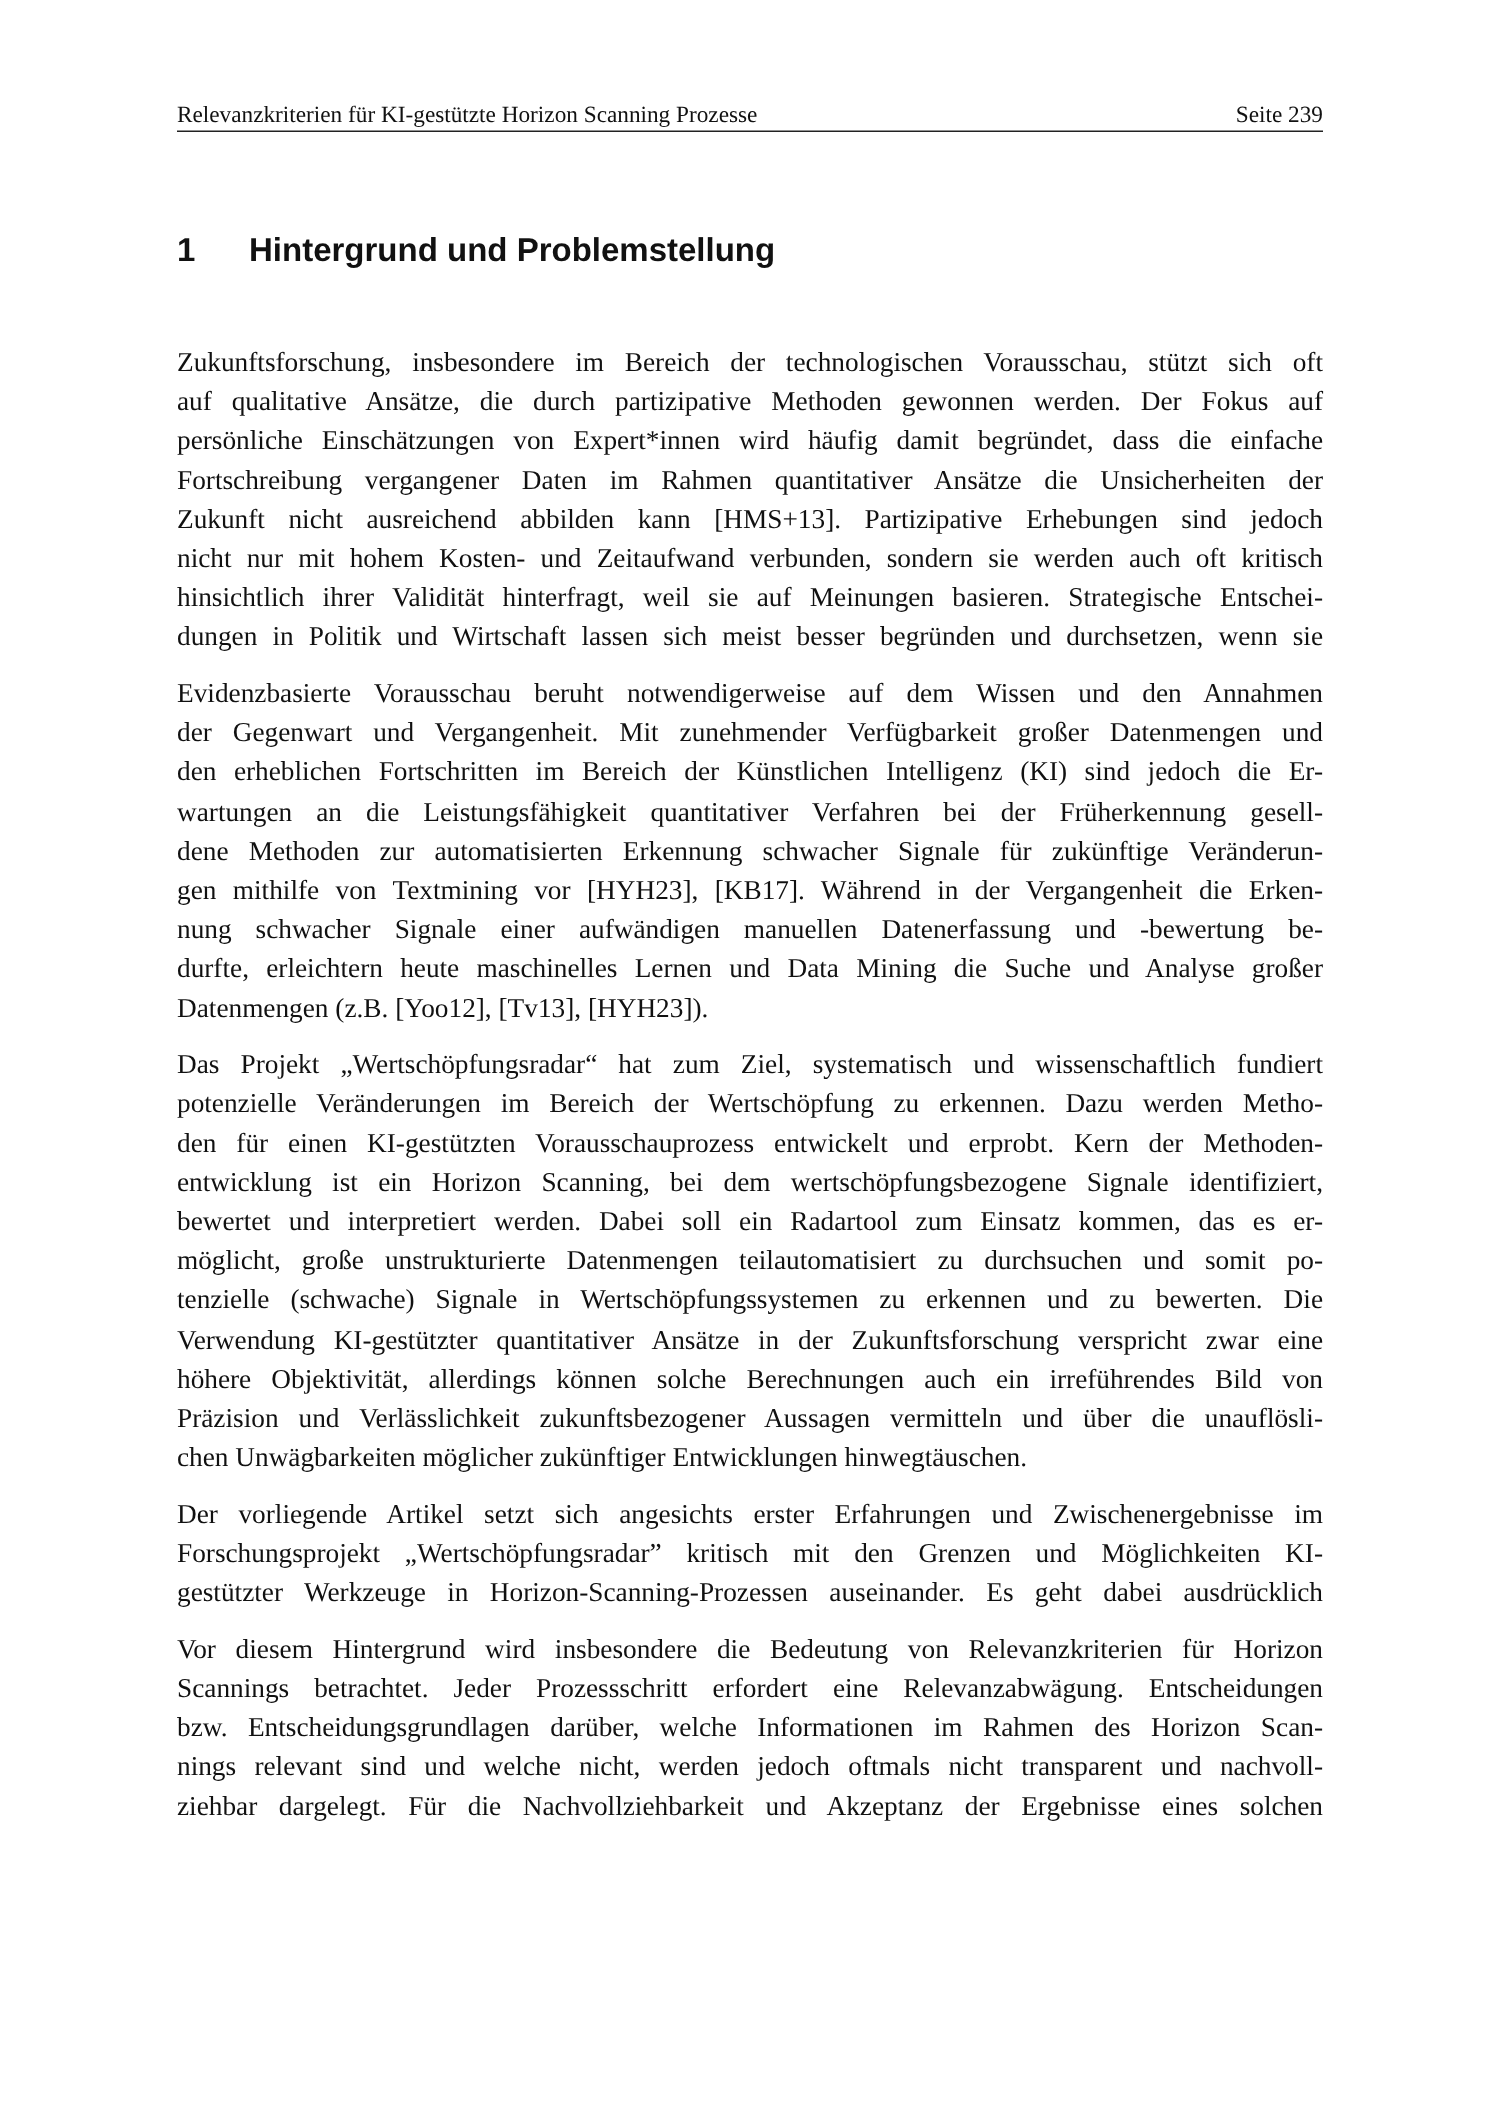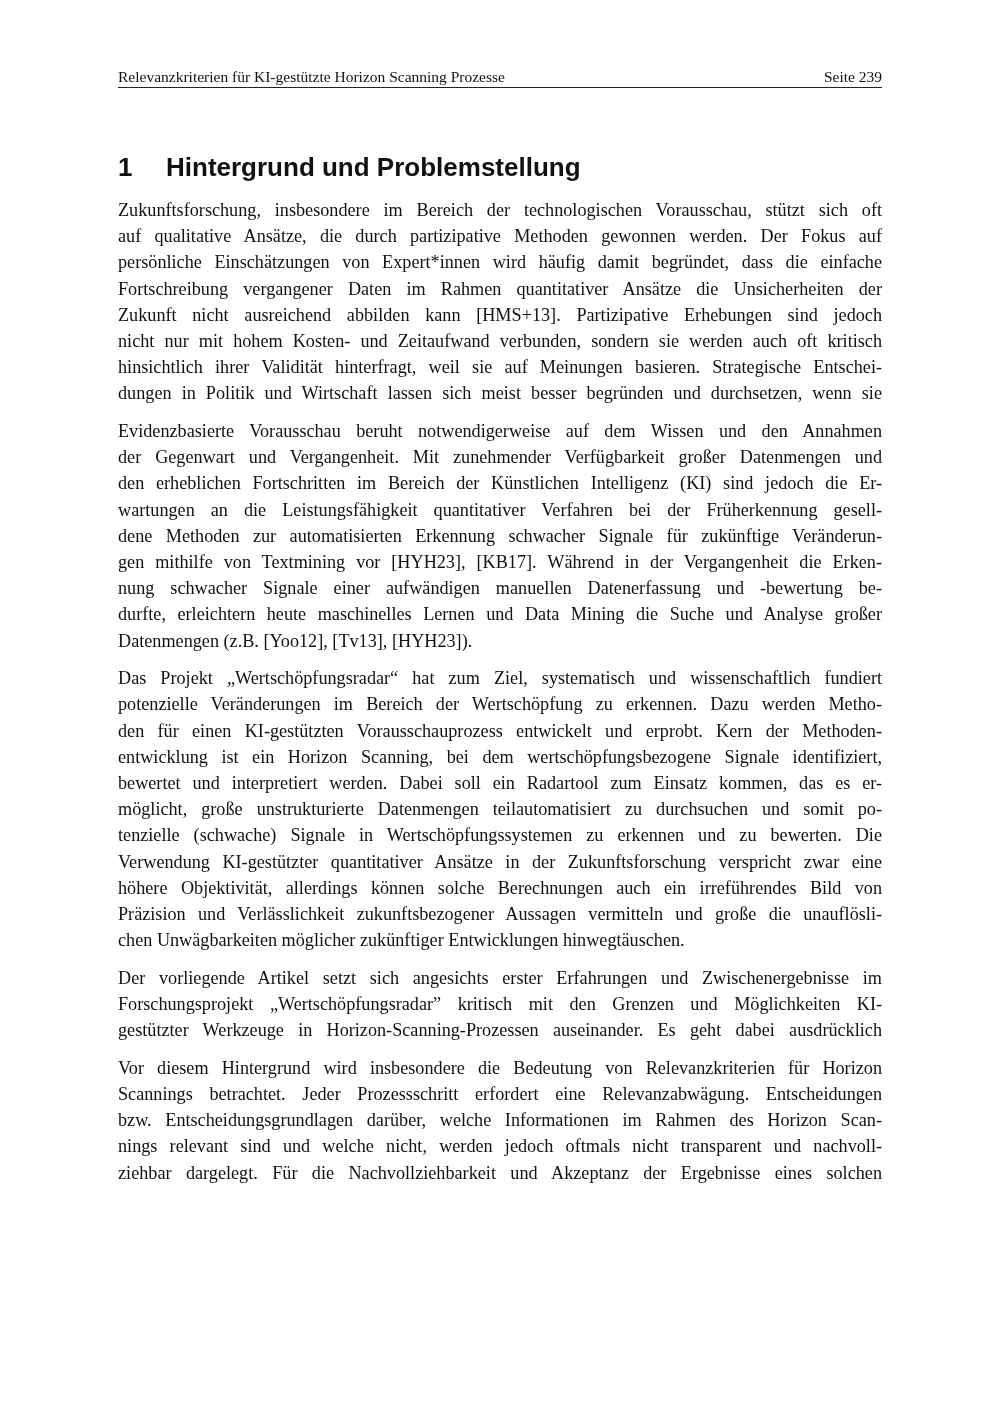--- a/index.html
+++ b/index.html
@@ -37,21 +37,21 @@
       box-sizing: border-box;
     }
     .running-header span { white-space: nowrap; }
     .section-heading {
       position: absolute;
       left: 0;
       top: 153px;
       width: 764px;
       font-family: "Liberation Sans", sans-serif;
       font-weight: bold;
-      font-size: 26px;
+      font-size: 22px;
       line-height: 28px;
       white-space: nowrap;
     }
     .section-heading .num {
       display: inline-block;
       width: 48px;
     }
     .body-text {
       position: absolute;
       left: 0;
@@ -75,20 +75,21 @@
     .line.last {
       text-align-last: left;
     }
     
     .line > span {
       display: inline-block;
       width: 100%;
       white-space: normal;
       text-align: justify;
       text-align-last: justify;
+      margin-top: 31px;
     }
     .line.last > span {
       text-align-last: left;
     }
   </style>
 </head>
 <body>
 
 <div class="page">
 
@@ -129,21 +130,21 @@
     <div class="para">
       <div class="line"><span>Das Projekt „Wertschöpfungsradar“ hat zum Ziel, systematisch und wissenschaftlich fundiert</span></div>
       <div class="line"><span>potenzielle Veränderungen im Bereich der Wertschöpfung zu erkennen. Dazu werden Metho-</span></div>
       <div class="line"><span>den für einen KI-gestützten Vorausschauprozess entwickelt und erprobt. Kern der Methoden-</span></div>
       <div class="line"><span>entwicklung ist ein Horizon Scanning, bei dem wertschöpfungsbezogene Signale identifiziert,</span></div>
       <div class="line"><span>bewertet und interpretiert werden. Dabei soll ein Radartool zum Einsatz kommen, das es er-</span></div>
       <div class="line"><span>möglicht, große unstrukturierte Datenmengen teilautomatisiert zu durchsuchen und somit po-</span></div>
       <div class="line"><span>tenzielle (schwache) Signale in Wertschöpfungssystemen zu erkennen und zu bewerten. Die</span></div>
       <div class="line"><span>Verwendung KI-gestützter quantitativer Ansätze in der Zukunftsforschung verspricht zwar eine</span></div>
       <div class="line"><span>höhere Objektivität, allerdings können solche Berechnungen auch ein irreführendes Bild von</span></div>
-      <div class="line"><span>Präzision und Verlässlichkeit zukunftsbezogener Aussagen vermitteln und große die unauflösli-</span></div>
+      <div class="line"><span>Präzision und Verlässlichkeit zukunftsbezogener Aussagen vermitteln und über die unauflösli-</span></div>
       <div class="line last"><span>chen Unwägbarkeiten möglicher zukünftiger Entwicklungen hinwegtäuschen.</span></div>
     </div>
 
     <div class="para">
       <div class="line"><span>Der vorliegende Artikel setzt sich angesichts erster Erfahrungen und Zwischenergebnisse im</span></div>
       <div class="line"><span>Forschungsprojekt „Wertschöpfungsradar” kritisch mit den Grenzen und Möglichkeiten KI-</span></div>
       <div class="line"><span>gestützter Werkzeuge in Horizon-Scanning-Prozessen auseinander. Es geht dabei ausdrücklich</span></div>
     </div>
 
     <div class="para">

